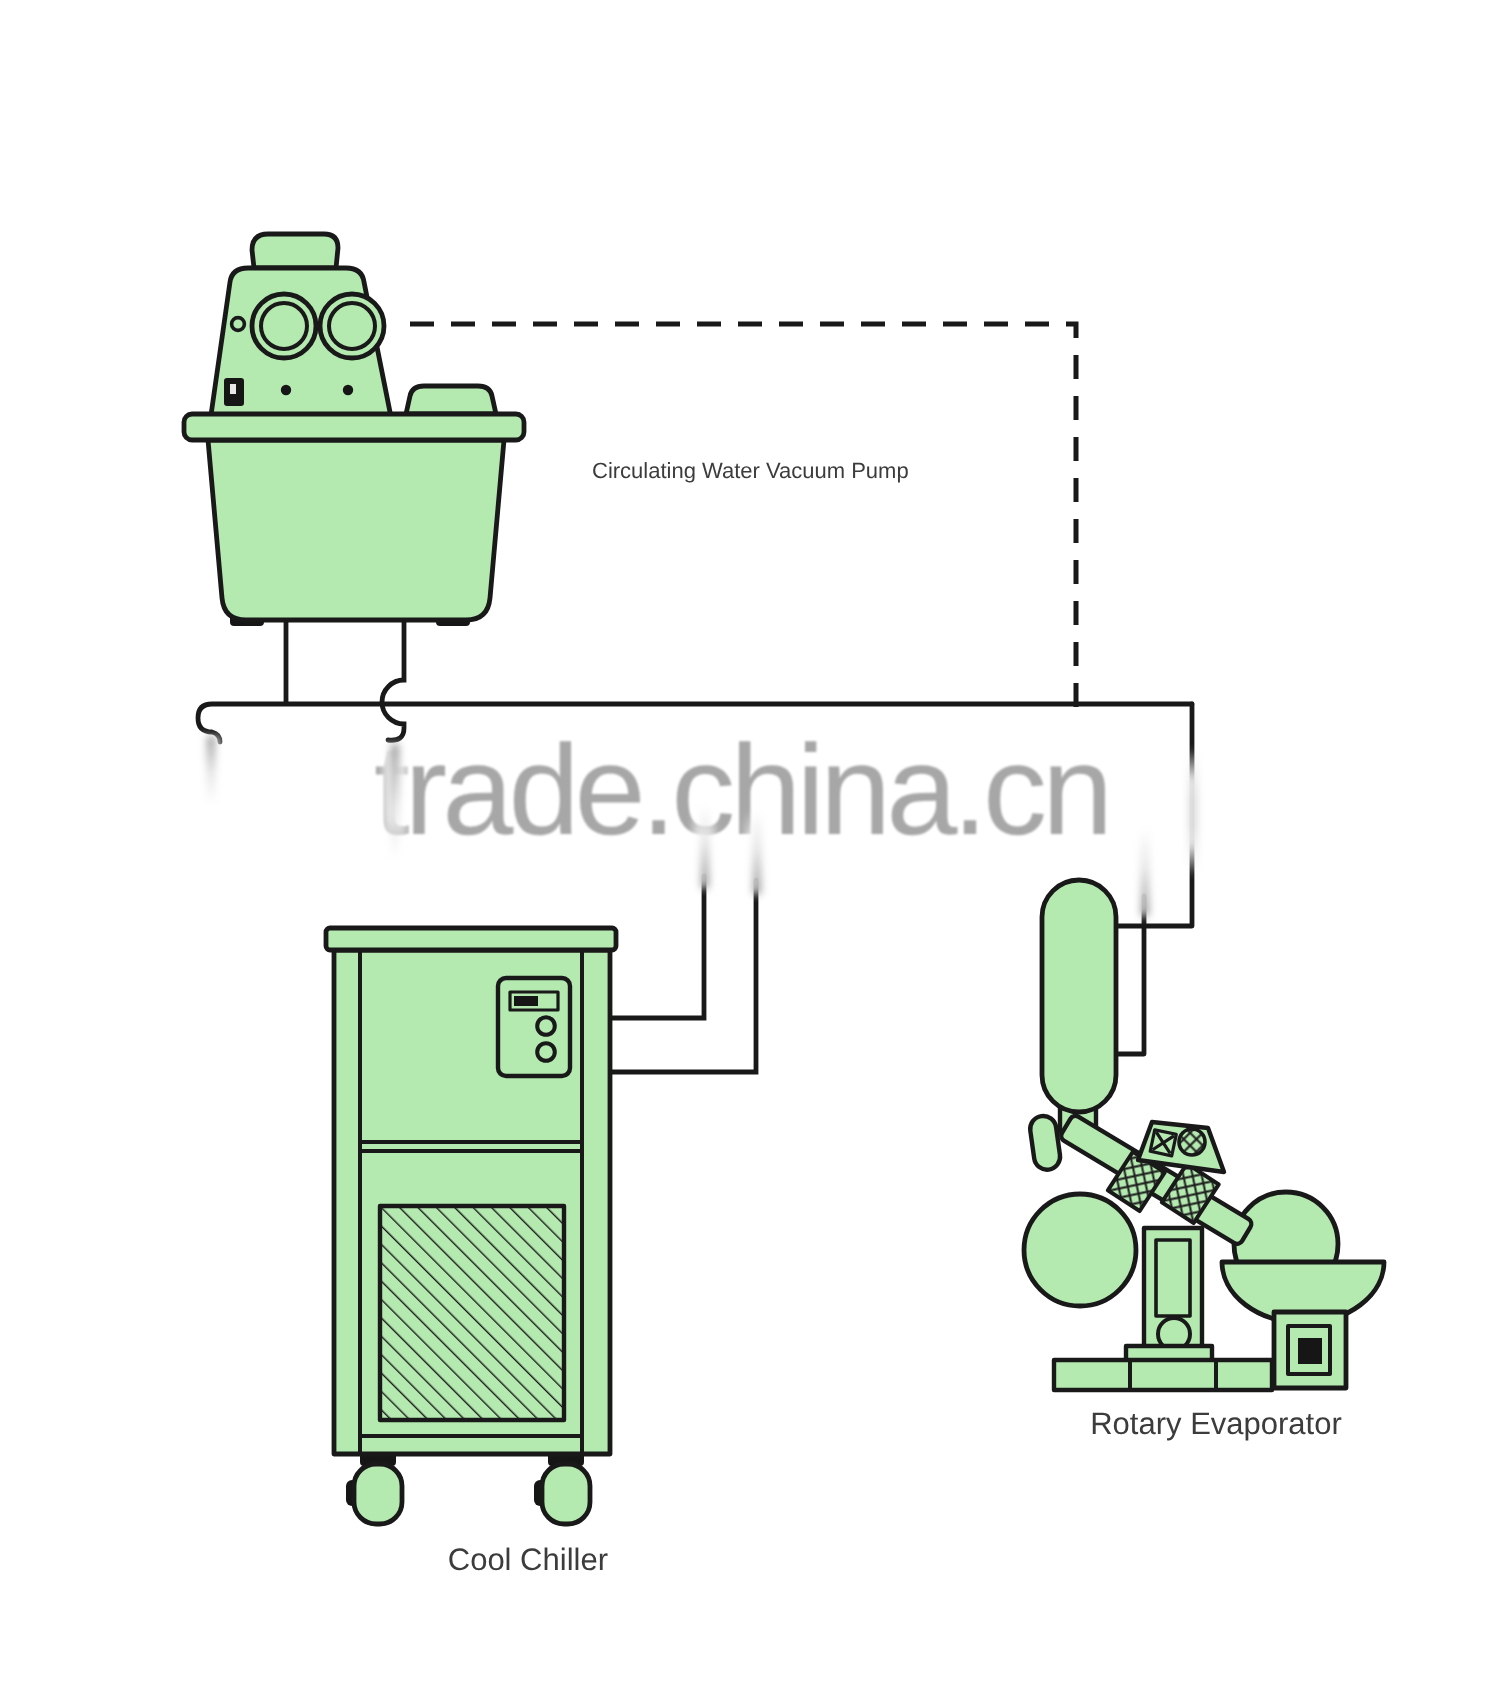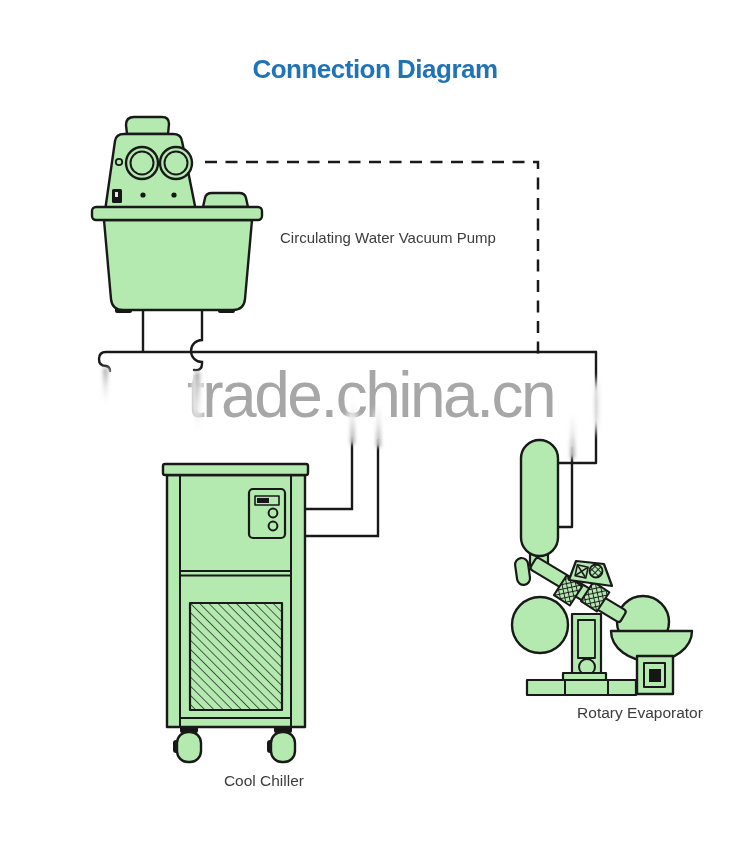--- a/index.html
+++ b/index.html
@@ -4,23 +4,23 @@
 <style>
   html,body{margin:0;padding:0;background:#fff;}
   .canvas{position:relative;width:750px;height:844px;background:#ffffff;overflow:hidden;
           font-family:"Liberation Sans",sans-serif;}
   .title{position:absolute;left:0;right:0;top:55px;text-align:center;
          font-weight:700;font-size:26px;line-height:1.1;letter-spacing:-0.5px;color:#1f73b9;}
   .watermark{position:absolute;left:187px;top:363px;white-space:nowrap;
              font-weight:400;font-size:64px;line-height:1;letter-spacing:-2.5px;
              color:#a7a7a7;filter:blur(.5px);}
   .label{position:absolute;color:#3c3c3c;font-size:15.5px;line-height:1.1;}
-  .label-pump{left:280px;top:230px;font-size:15px;}
+  .label-pump{left:296px;top:230px;font-size:11px;}
   .label-chiller{left:174px;top:772px;width:130px;text-align:right;}
-  .label-evap{left:543px;top:704px;width:130px;text-align:center;margin-left:32px;}
+  .label-evap{left:543px;top:704px;width:130px;text-align:center;}
   .smudge{position:absolute;filter:blur(2.2px);pointer-events:none;background-repeat:no-repeat;}
   .smudge.down{background-image:
       linear-gradient(to bottom, rgba(90,90,90,.85), rgba(150,150,150,.35) 55%, rgba(150,150,150,0)),
       linear-gradient(to bottom, rgba(255,255,255,.95), rgba(255,255,255,.85) 65%, rgba(255,255,255,0));
       background-size:3px 100%,100% 100%;background-position:center top,0 0;}
   .smudge.up{background-image:
       linear-gradient(to top, rgba(90,90,90,.85), rgba(150,150,150,.35) 55%, rgba(150,150,150,0)),
       linear-gradient(to top, rgba(255,255,255,.95), rgba(255,255,255,.85) 65%, rgba(255,255,255,0));
       background-size:3px 100%,100% 100%;background-position:center bottom,0 100%;}
   .smudge.mid{background-image:
@@ -158,17 +158,16 @@
 
   <div class="watermark">trade.china.cn</div>
 
   <div class="smudge down" style="left:100px;top:368px;width:10px;height:34px;"></div>
   <div class="smudge down" style="left:192px;top:372px;width:11px;height:58px;"></div>
   <div class="smudge up" style="left:347px;top:402px;width:10px;height:42px;"></div>
   <div class="smudge up" style="left:373px;top:405px;width:10px;height:42px;"></div>
   <div class="smudge up" style="left:567px;top:414px;width:10px;height:44px;"></div>
   <div class="smudge mid" style="left:590px;top:374px;width:12px;height:64px;"></div>
 
-  <div class="title">Connection Diagram</div>
   <div class="label label-pump">Circulating Water Vacuum Pump</div>
   <div class="label label-chiller">Cool Chiller</div>
   <div class="label label-evap">Rotary Evaporator</div>
 </div>
 
 </body></html>

